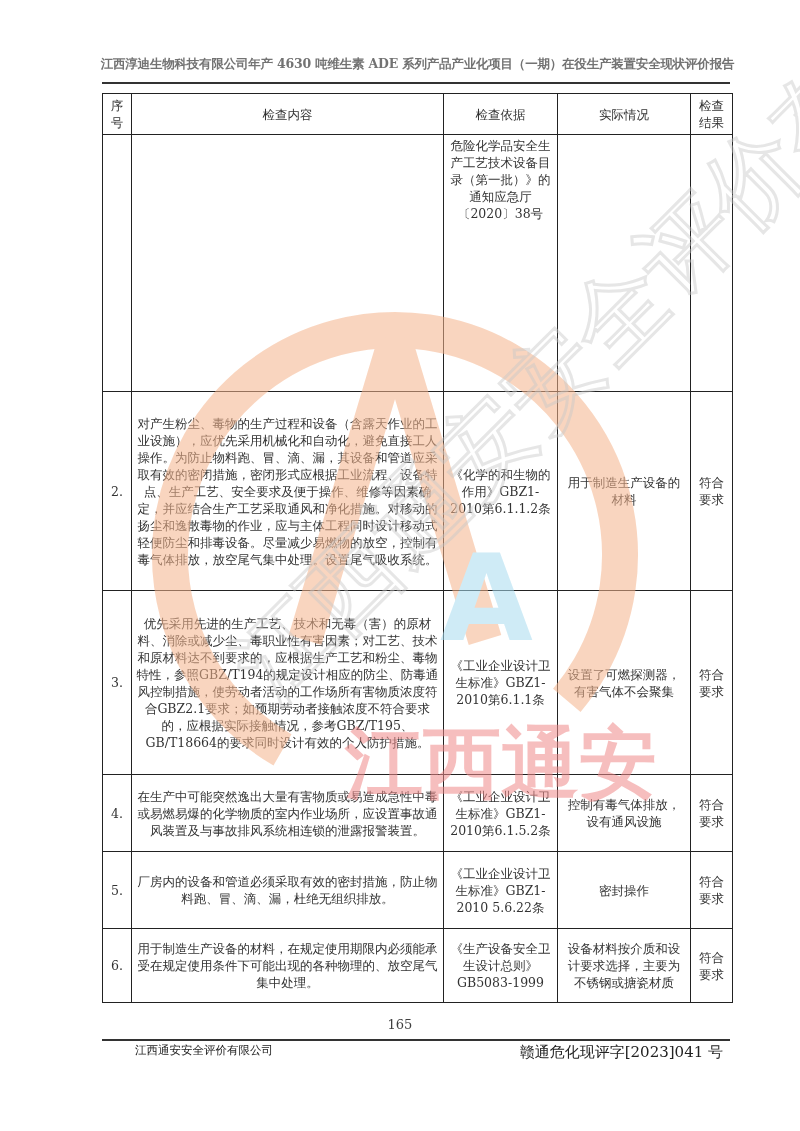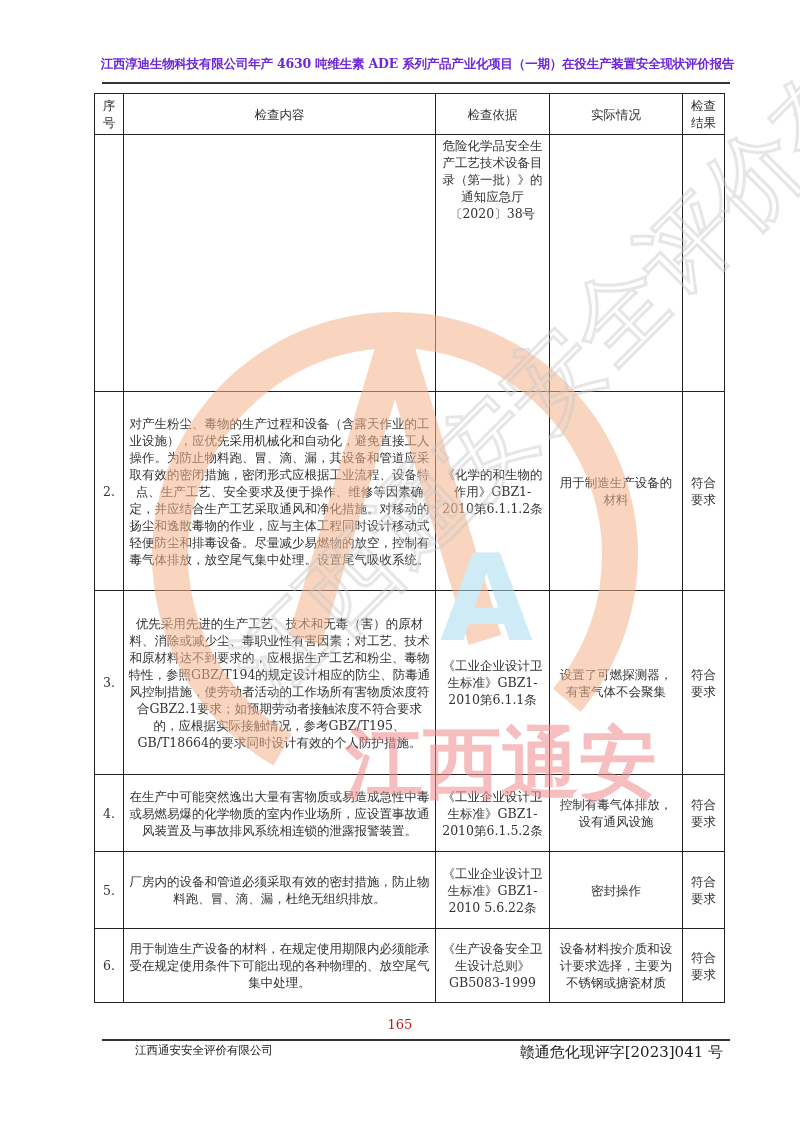--- a/index.html
+++ b/index.html
@@ -1,27 +1,27 @@
 <!DOCTYPE html>
 <html><head>
 <meta charset="utf-8">
 <style>
   html, body { margin: 0; padding: 0; background: #ffffff; }
   body { width: 800px; height: 1131px; position: relative; overflow: hidden;
          font-family: "DejaVu Serif", "Liberation Serif", serif; color: #222; }
   .header-title { position: absolute; left: 100px; top: 56px; width: 635px; text-align: center;
-                  font-size: 12.5px; font-weight: bold; color: #6d28d9; letter-spacing: -0.2px; white-space: nowrap; }
+                  font-size: 12.5px; font-weight: bold; color: #737373; letter-spacing: -0.2px; white-space: nowrap; }
   .header-rule { position: absolute; left: 102px; top: 82px; width: 628px; height: 2px; background: #333; }
-  table.check { position: absolute; left: 94px; top: 93px; width: 630px; border-collapse: collapse; table-layout: fixed; }
+  table.check { position: absolute; left: 102px; top: 93px; width: 630px; border-collapse: collapse; table-layout: fixed; }
   table.check td, table.check th { border: 1.2px solid #222; font-size: 12.5px; line-height: 17px; text-align: center;
                                    vertical-align: middle; padding: 0 4px; font-weight: normal; color: #333; }
   table.check th { height: 40px; }
   td.content { text-align: center; padding: 0 6px; }
   td.idx { padding: 0; }
-  .pagenum { position: absolute; left: 0; width: 800px; top: 1017px; text-align: center; font-size: 13px; color: #b91c1c; }
+  .pagenum { position: absolute; left: 0; width: 800px; top: 1017px; text-align: center; font-size: 13px; color: #404040; }
   .footer-rule { position: absolute; left: 102px; top: 1039px; width: 628px; height: 1.5px; background: #333; }
   .footer-left { position: absolute; left: 135px; top: 1043px; font-size: 11.5px; color: #222; }
   .footer-right { position: absolute; right: 77px; top: 1043px; font-size: 15px; color: #222; }
   .watermark { position: absolute; left: 0; top: 0; width: 800px; height: 1131px; pointer-events: none; }
 </style>
 </head>
 <body>
 
 <div class="header-title">江西淳迪生物科技有限公司年产 4630 吨维生素 ADE 系列产品产业化项目（一期）在役生产装置安全现状评价报告</div>
 <div class="header-rule"></div>

